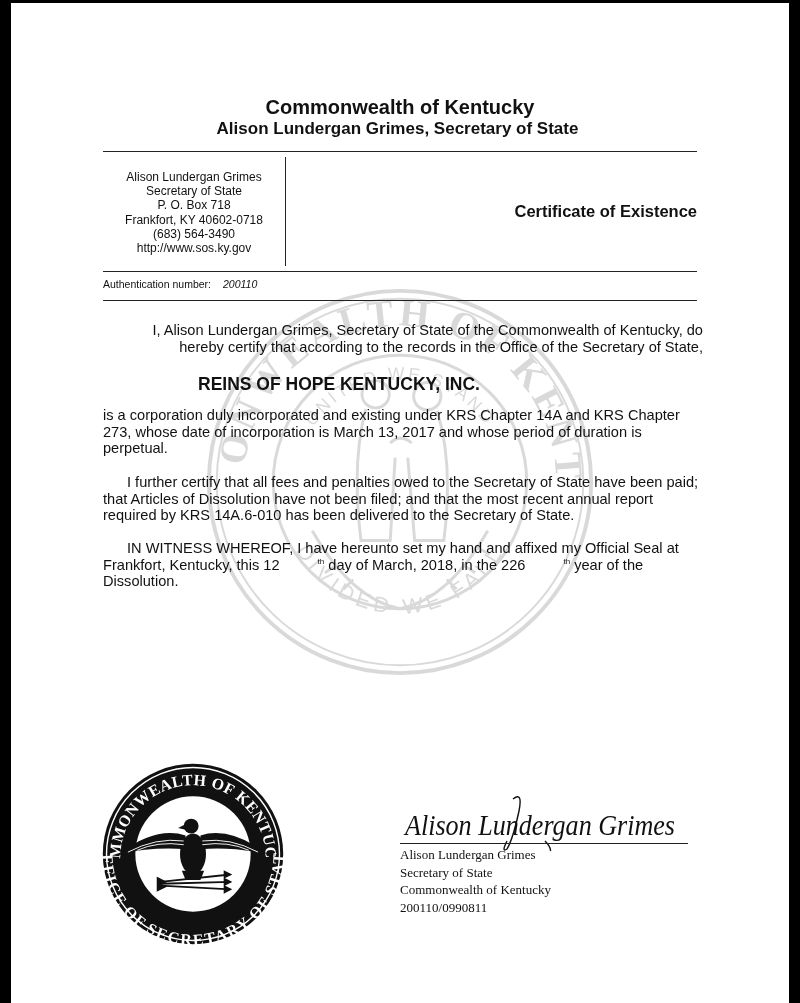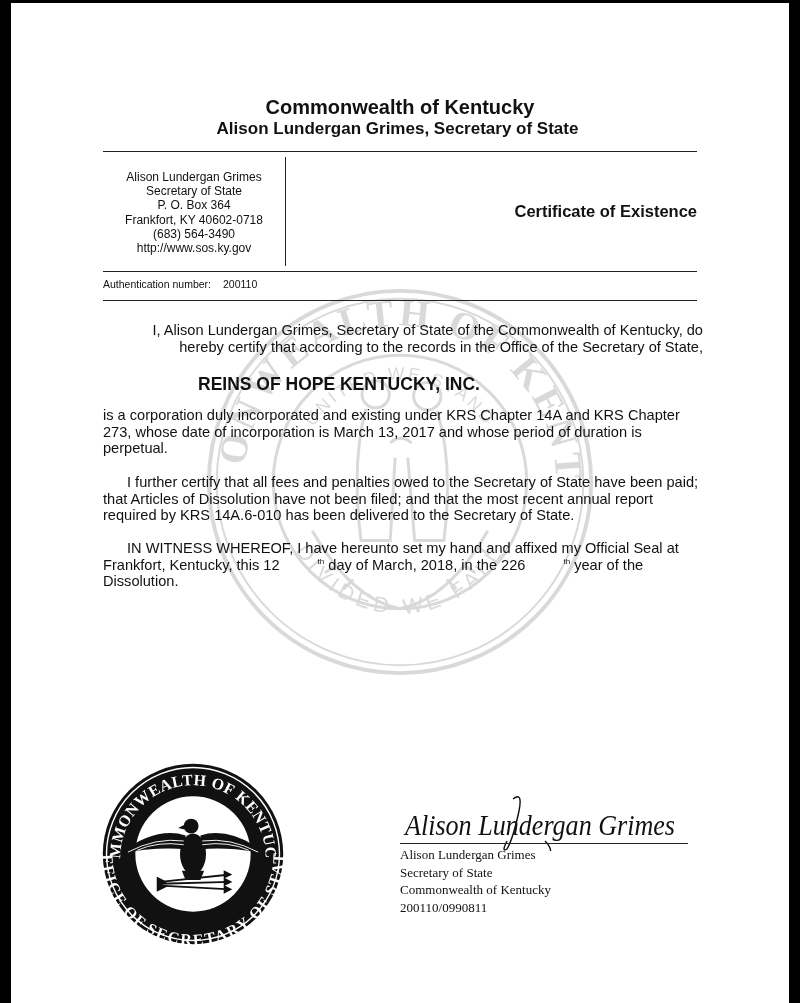--- a/index.html
+++ b/index.html
@@ -16,21 +16,21 @@
     .abs { position: absolute; }
     .watermark { position: absolute; left: 194px; top: 284px; width: 390px; height: 390px; opacity: 0.22; pointer-events: none; }
     .hdr1 { left: 0; width: 778px; top: 93px; text-align: center; font-weight: bold; font-size: 20px; line-height: 22px; }
     .hdr2 { left: 0; width: 773px; top: 116px; text-align: center; font-weight: bold; font-size: 17px; line-height: 20px; }
     .hrule { left: 92px; width: 594px; height: 1px; background: #222; }
     .vrule { left: 274px; top: 154px; width: 1px; height: 109px; background: #222; }
     .addr { left: 92px; width: 182px; top: 167px; text-align: center; font-size: 12px; line-height: 14.2px; }
     .addr div { white-space: nowrap; }
     .cert-title { left: 275px; width: 411px; top: 199px; text-align: right; font-weight: bold; font-size: 16.5px; }
     .auth { left: 92px; top: 275px; font-size: 10.5px; line-height: 12px; white-space: nowrap; }
-    .auth .num { margin-left: 12px; }
+    .auth .num { margin-left: 12px; font-style: italic; }
     .auth a { color: #111; text-decoration: underline; }
     .body-text { left: 92px; width: 600px; font-size: 14.6px; line-height: 16.5px; }
     .indent { text-indent: 24px; }
     .corp { left: 0; width: 656px; top: 371px; text-align: center; font-weight: bold; font-size: 17.5px; }
     sup { font-size: 8px; line-height: 0; vertical-align: 6px; margin-left: 38px; }
     .seal { left: 89px; top: 758px; width: 186px; height: 186px; }
     .sig { left: 384px; top: 788px; width: 300px; height: 60px; }
     .sig-line { left: 389px; top: 840px; width: 288px; height: 1px; background: #222; }
     .sig-block { left: 389px; top: 843px; font-family: "Liberation Serif", serif; font-size: 13px; line-height: 17.5px; }
   </style>
@@ -76,21 +76,21 @@
   <div class="abs hdr2">Alison Lundergan Grimes, Secretary of State</div>
 
   <div class="abs hrule" style="top:148px"></div>
   <div class="abs vrule"></div>
   <div class="abs hrule" style="top:268px"></div>
   <div class="abs hrule" style="top:297px"></div>
 
   <div class="abs addr">
     <div>Alison Lundergan Grimes</div>
     <div>Secretary of State</div>
-    <div>P. O. Box 364</div>
+    <div>P. O. Box 718</div>
     <div>Frankfort, KY 40602-0718</div>
     <div>(683) 564-3490</div>
     <div>http://www.sos.ky.gov</div>
   </div>
 
   <div class="abs cert-title">Certificate of Existence</div>
 
   <div class="abs auth">
     <div>
       <span>Authentication number:</span><span class="num">200110</span>

